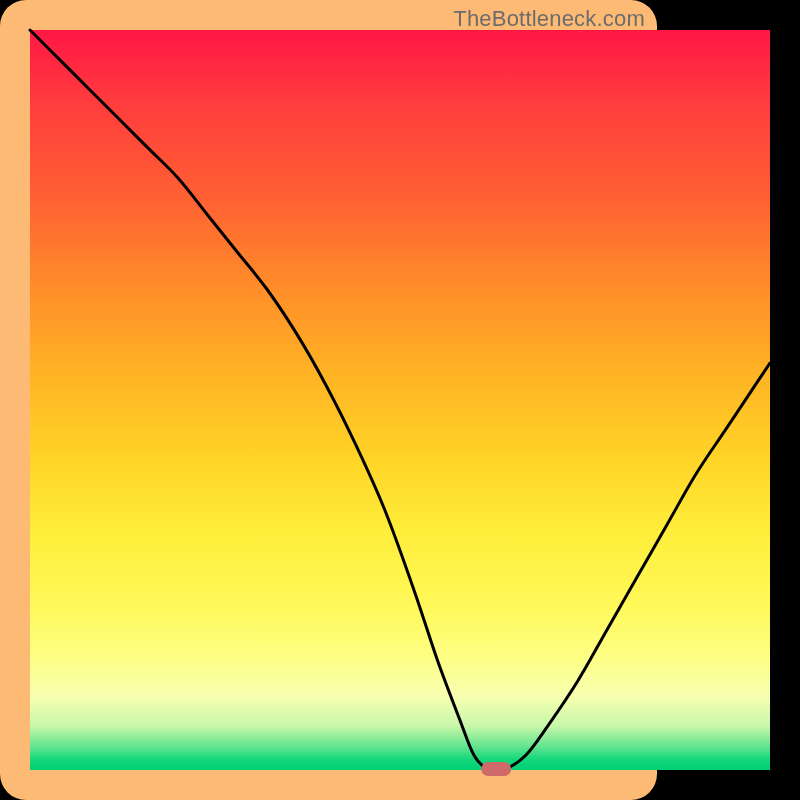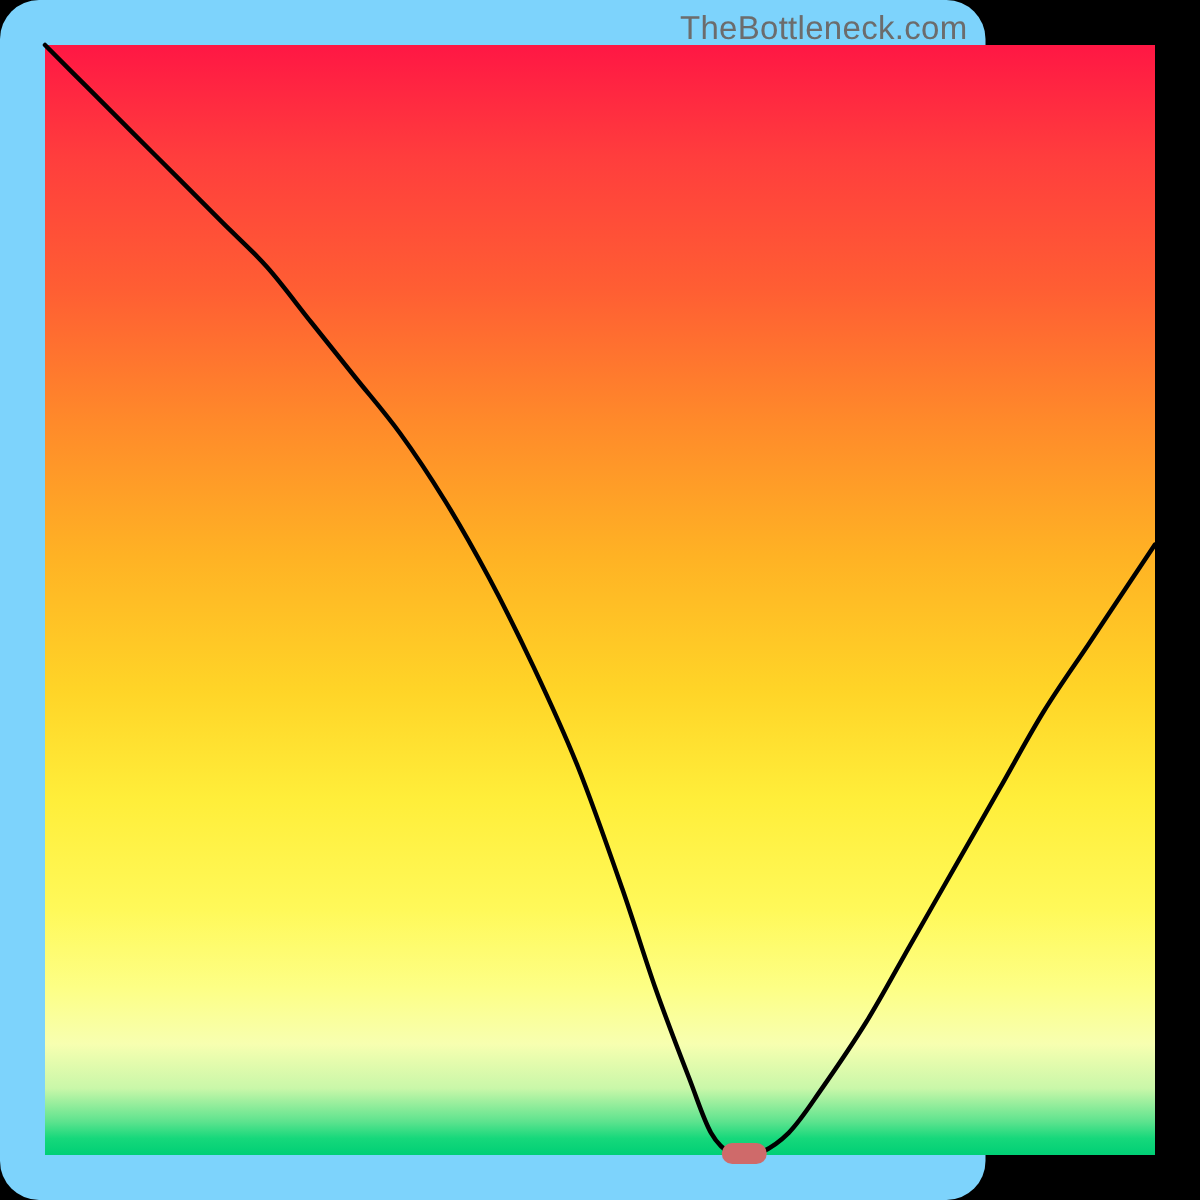--- a/index.html
+++ b/index.html
@@ -7,21 +7,21 @@
     padding: 0;
     width: 800px;
     height: 800px;
     background: #000;
     overflow: hidden;
   }
   .frame {
     position: relative;
     width: 657px;
     height: 800px;
-    background: #7dd3fc;
+    background: #fdba74;
     border-radius: 26px;
   }
   .watermark {
     position: absolute;
     top: 6px;
     right: 12px;
     font-family: Arial, Helvetica, sans-serif;
     font-size: 22px;
     color: #6c6c6c;
     letter-spacing: 0.2px;

